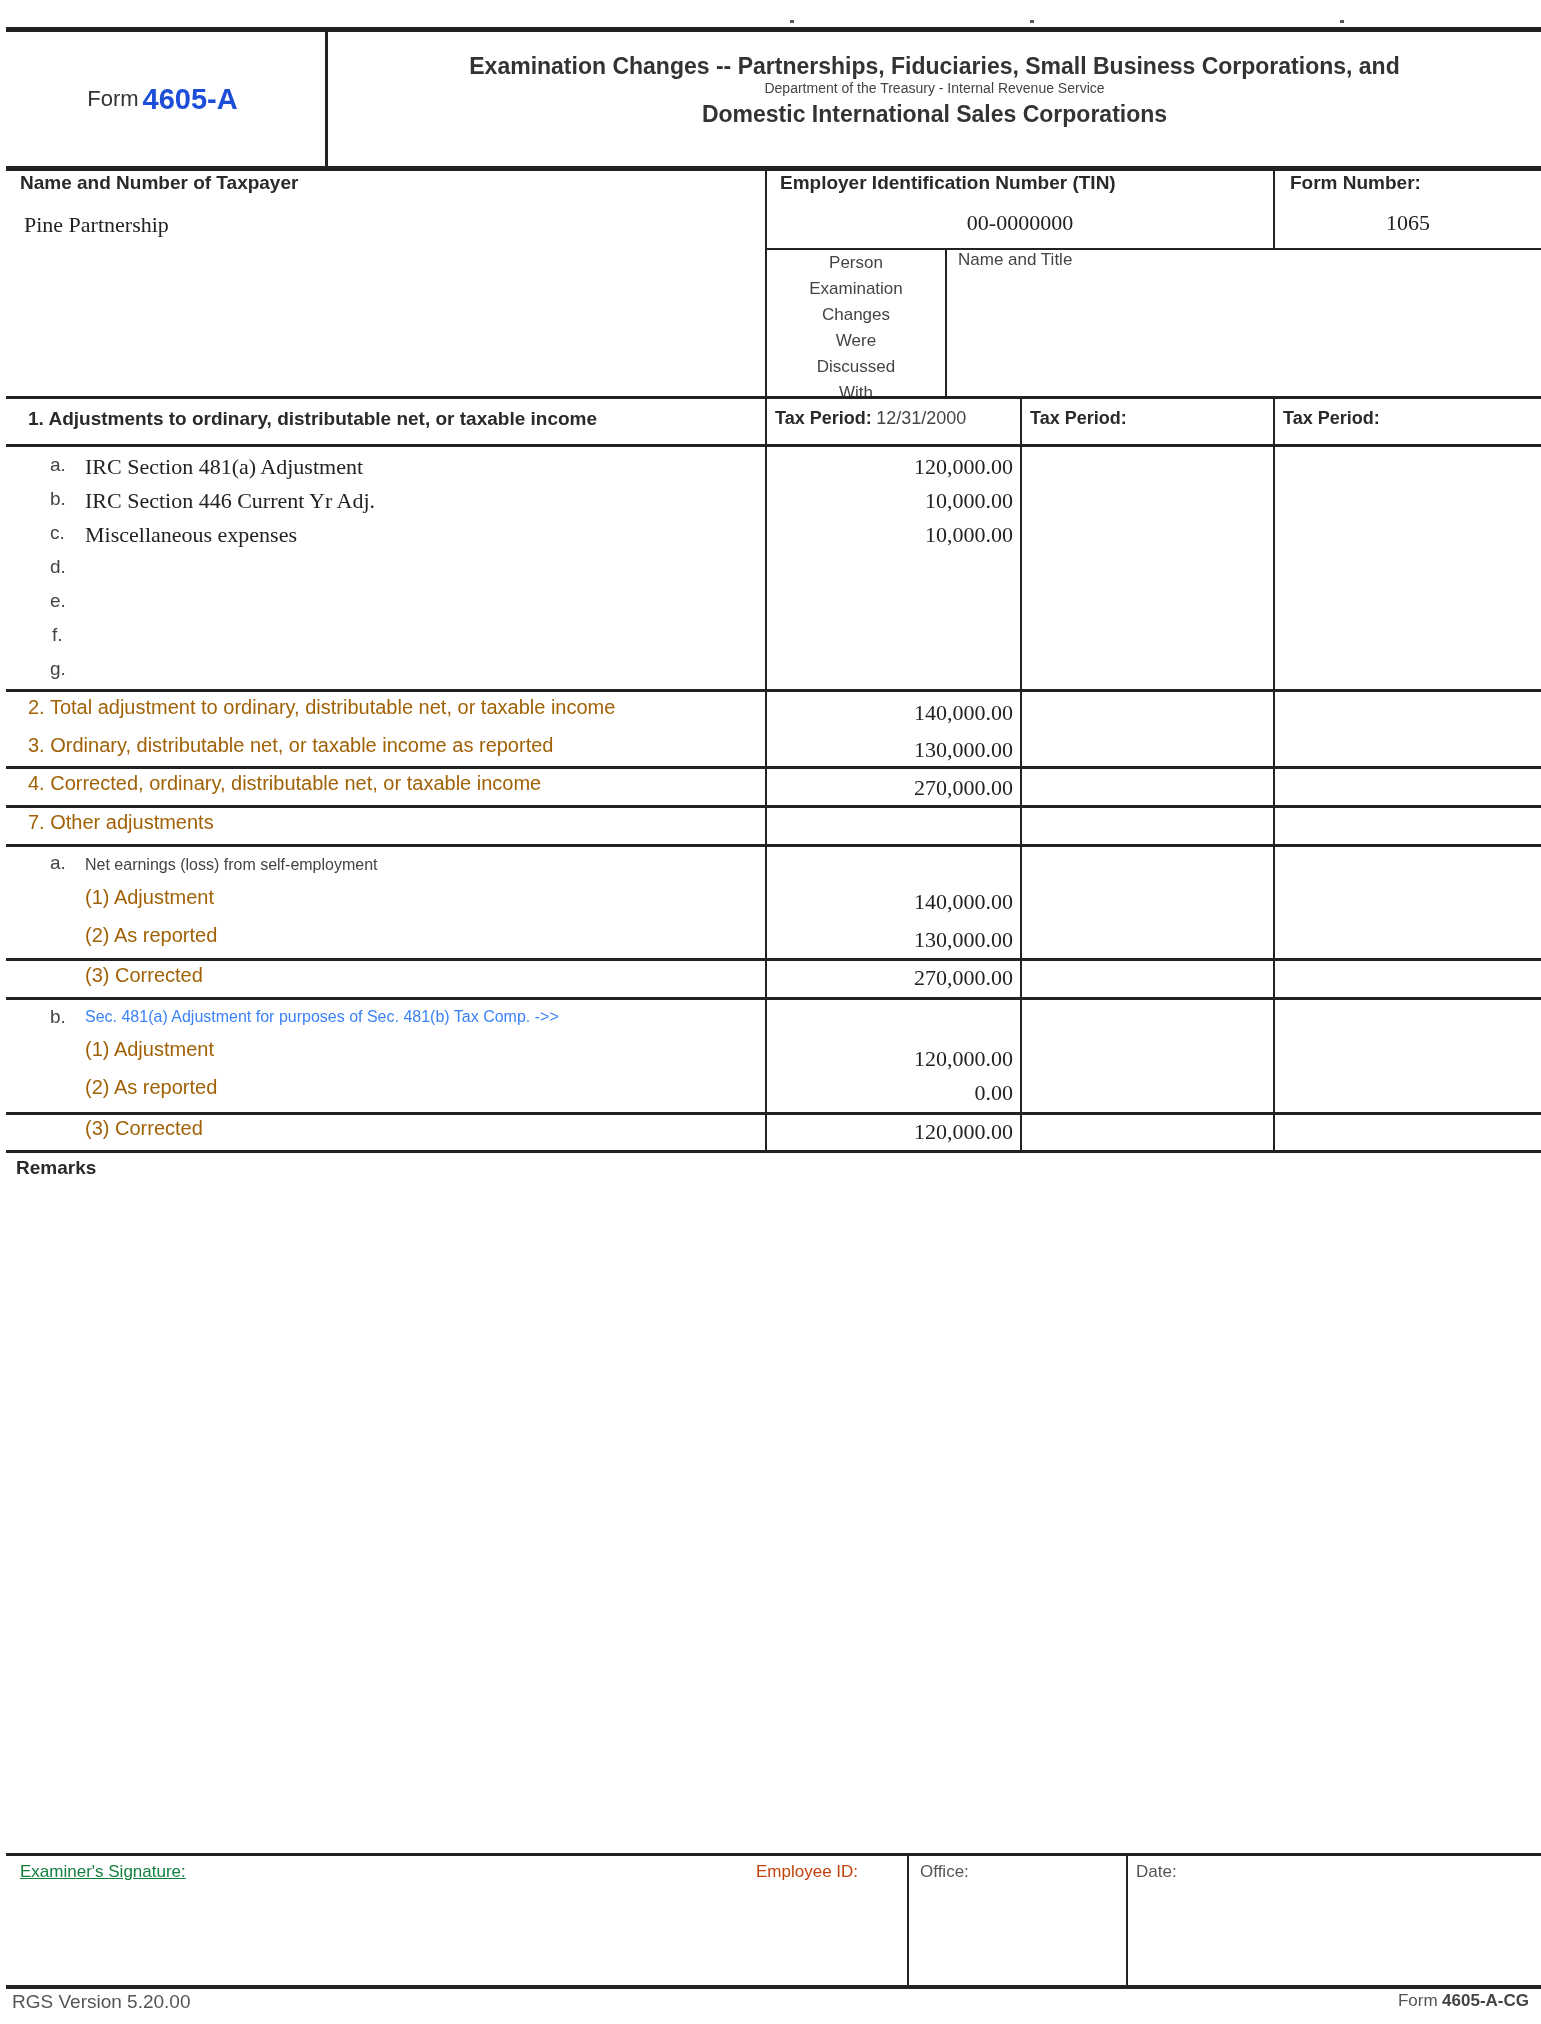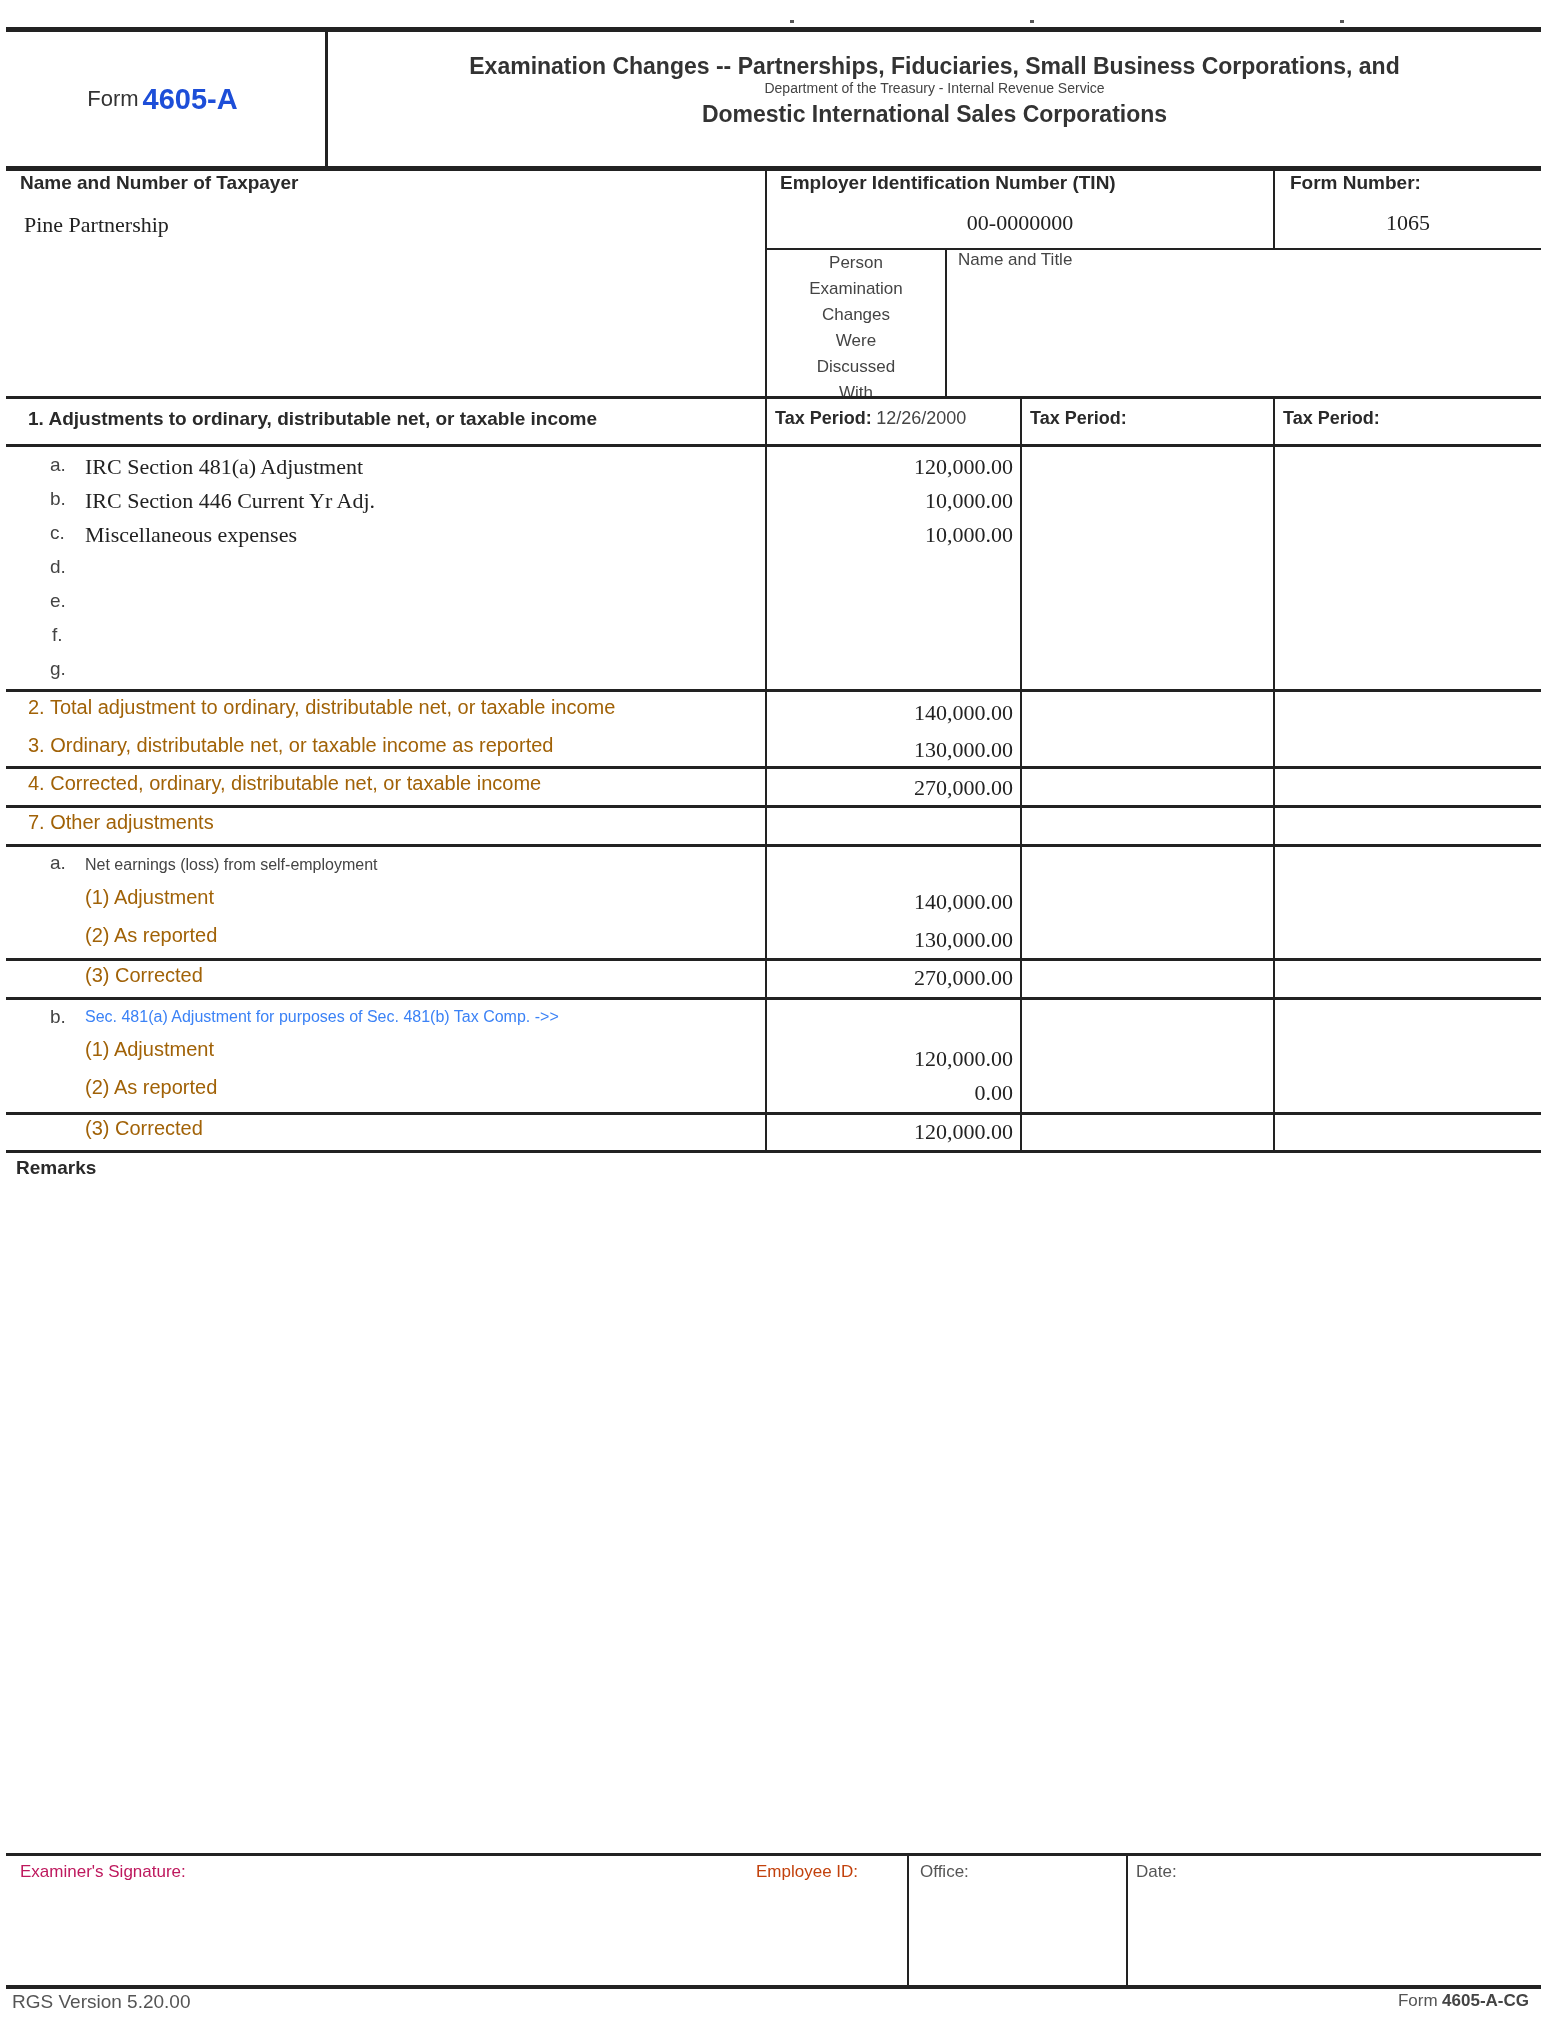--- a/index.html
+++ b/index.html
@@ -67,21 +67,21 @@
     <div>With</div>
   </div>
   <span class="lbl" style="left:958px;top:250px;font-size:17px;color:#444;">Name and Title</span>
   <span class="serif" style="left:958px;top:280px;"></span>
 </div>
 
 <div class="hl" style="left:6px;top:396px;width:1535px;"></div>
 <span class="lbl bold" style="left:28px;top:408px;font-size:19px;">1. Adjustments to ordinary, distributable net, or taxable income</span>
 <div class="abs" style="left:775px;top:408px;white-space:nowrap;">
   <span class="lbl bold" style="position:static;font-size:18px;">Tax Period:</span>
-  <span class="lbl" style="position:static;font-size:18px;color:#444;">12/26/2000</span>
+  <span class="lbl" style="position:static;font-size:18px;color:#444;">12/31/2000</span>
 </div>
 <div class="abs" style="left:1030px;top:408px;">
   <span class="lbl bold" style="position:static;font-size:18px;">Tax Period:</span>
   <span class="lbl" style="position:static;font-size:18px;"></span>
 </div>
 <div class="abs" style="left:1283px;top:408px;">
   <span class="lbl bold" style="position:static;font-size:18px;">Tax Period:</span>
   <span class="lbl" style="position:static;font-size:18px;"></span>
 </div>
 <div class="hl" style="left:6px;top:444px;width:1535px;"></div>
@@ -168,21 +168,21 @@
   <span class="lbl bold" style="left:16px;top:1157px;font-size:19px;">Remarks</span>
   <div class="abs" style="left:16px;top:1185px;width:1500px;height:650px;"></div>
 </div>
 
 <div>
   <div class="hl" style="left:6px;top:1853px;width:1535px;"></div>
   <div class="vl" style="left:907px;top:1855px;height:132px;"></div>
   <div class="vl" style="left:1126px;top:1855px;height:132px;"></div>
   <div class="hl" style="left:6px;top:1985px;width:1535px;height:4px;"></div>
 
-  <span class="lbl" style="left:20px;top:1862px;font-size:17px;color:#be185d;">Examiner's Signature:</span>
+  <span class="lbl" style="left:20px;top:1862px;font-size:17px;color:#15803d;text-decoration:underline;">Examiner's Signature:</span>
   <div class="abs" style="left:20px;top:1885px;width:720px;height:95px;"></div>
 
   <span class="lbl" style="left:756px;top:1862px;font-size:17px;color:#c2410c;">Employee ID:</span>
   <div class="abs" style="left:756px;top:1885px;width:145px;height:95px;"></div>
 
   <span class="lbl" style="left:920px;top:1862px;font-size:17px;color:#555;">Office:</span>
   <div class="abs" style="left:920px;top:1885px;width:200px;height:95px;"></div>
 
   <span class="lbl" style="left:1136px;top:1862px;font-size:17px;color:#555;">Date:</span>
   <div class="abs" style="left:1136px;top:1885px;width:395px;height:95px;"></div>

